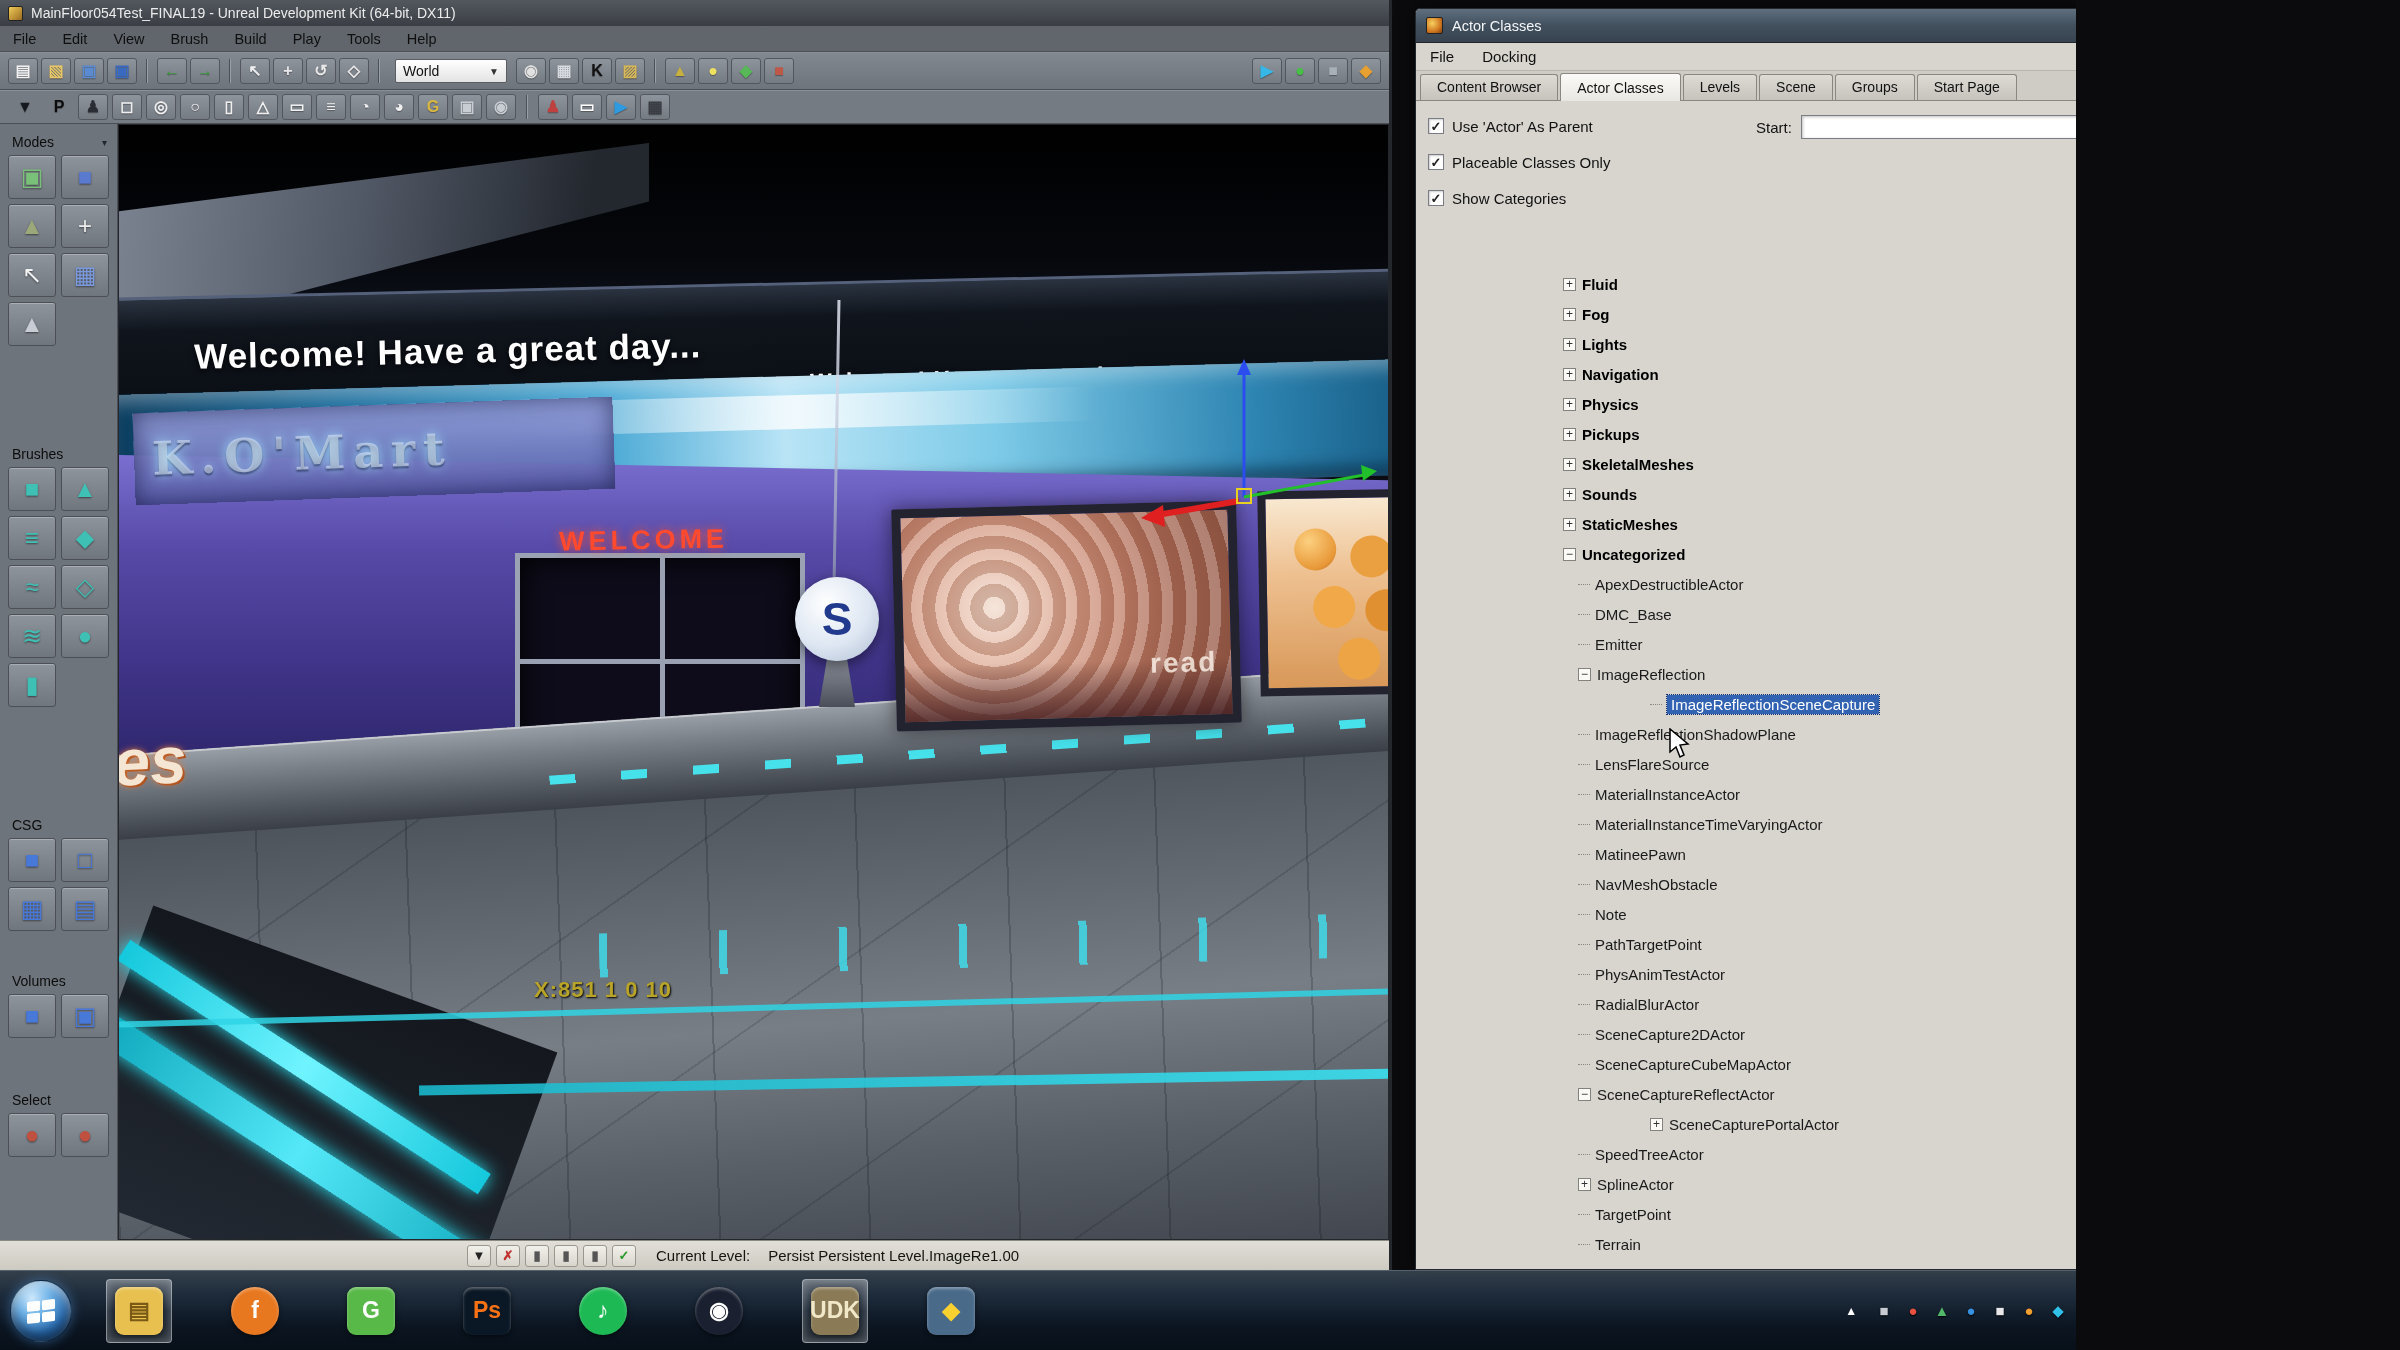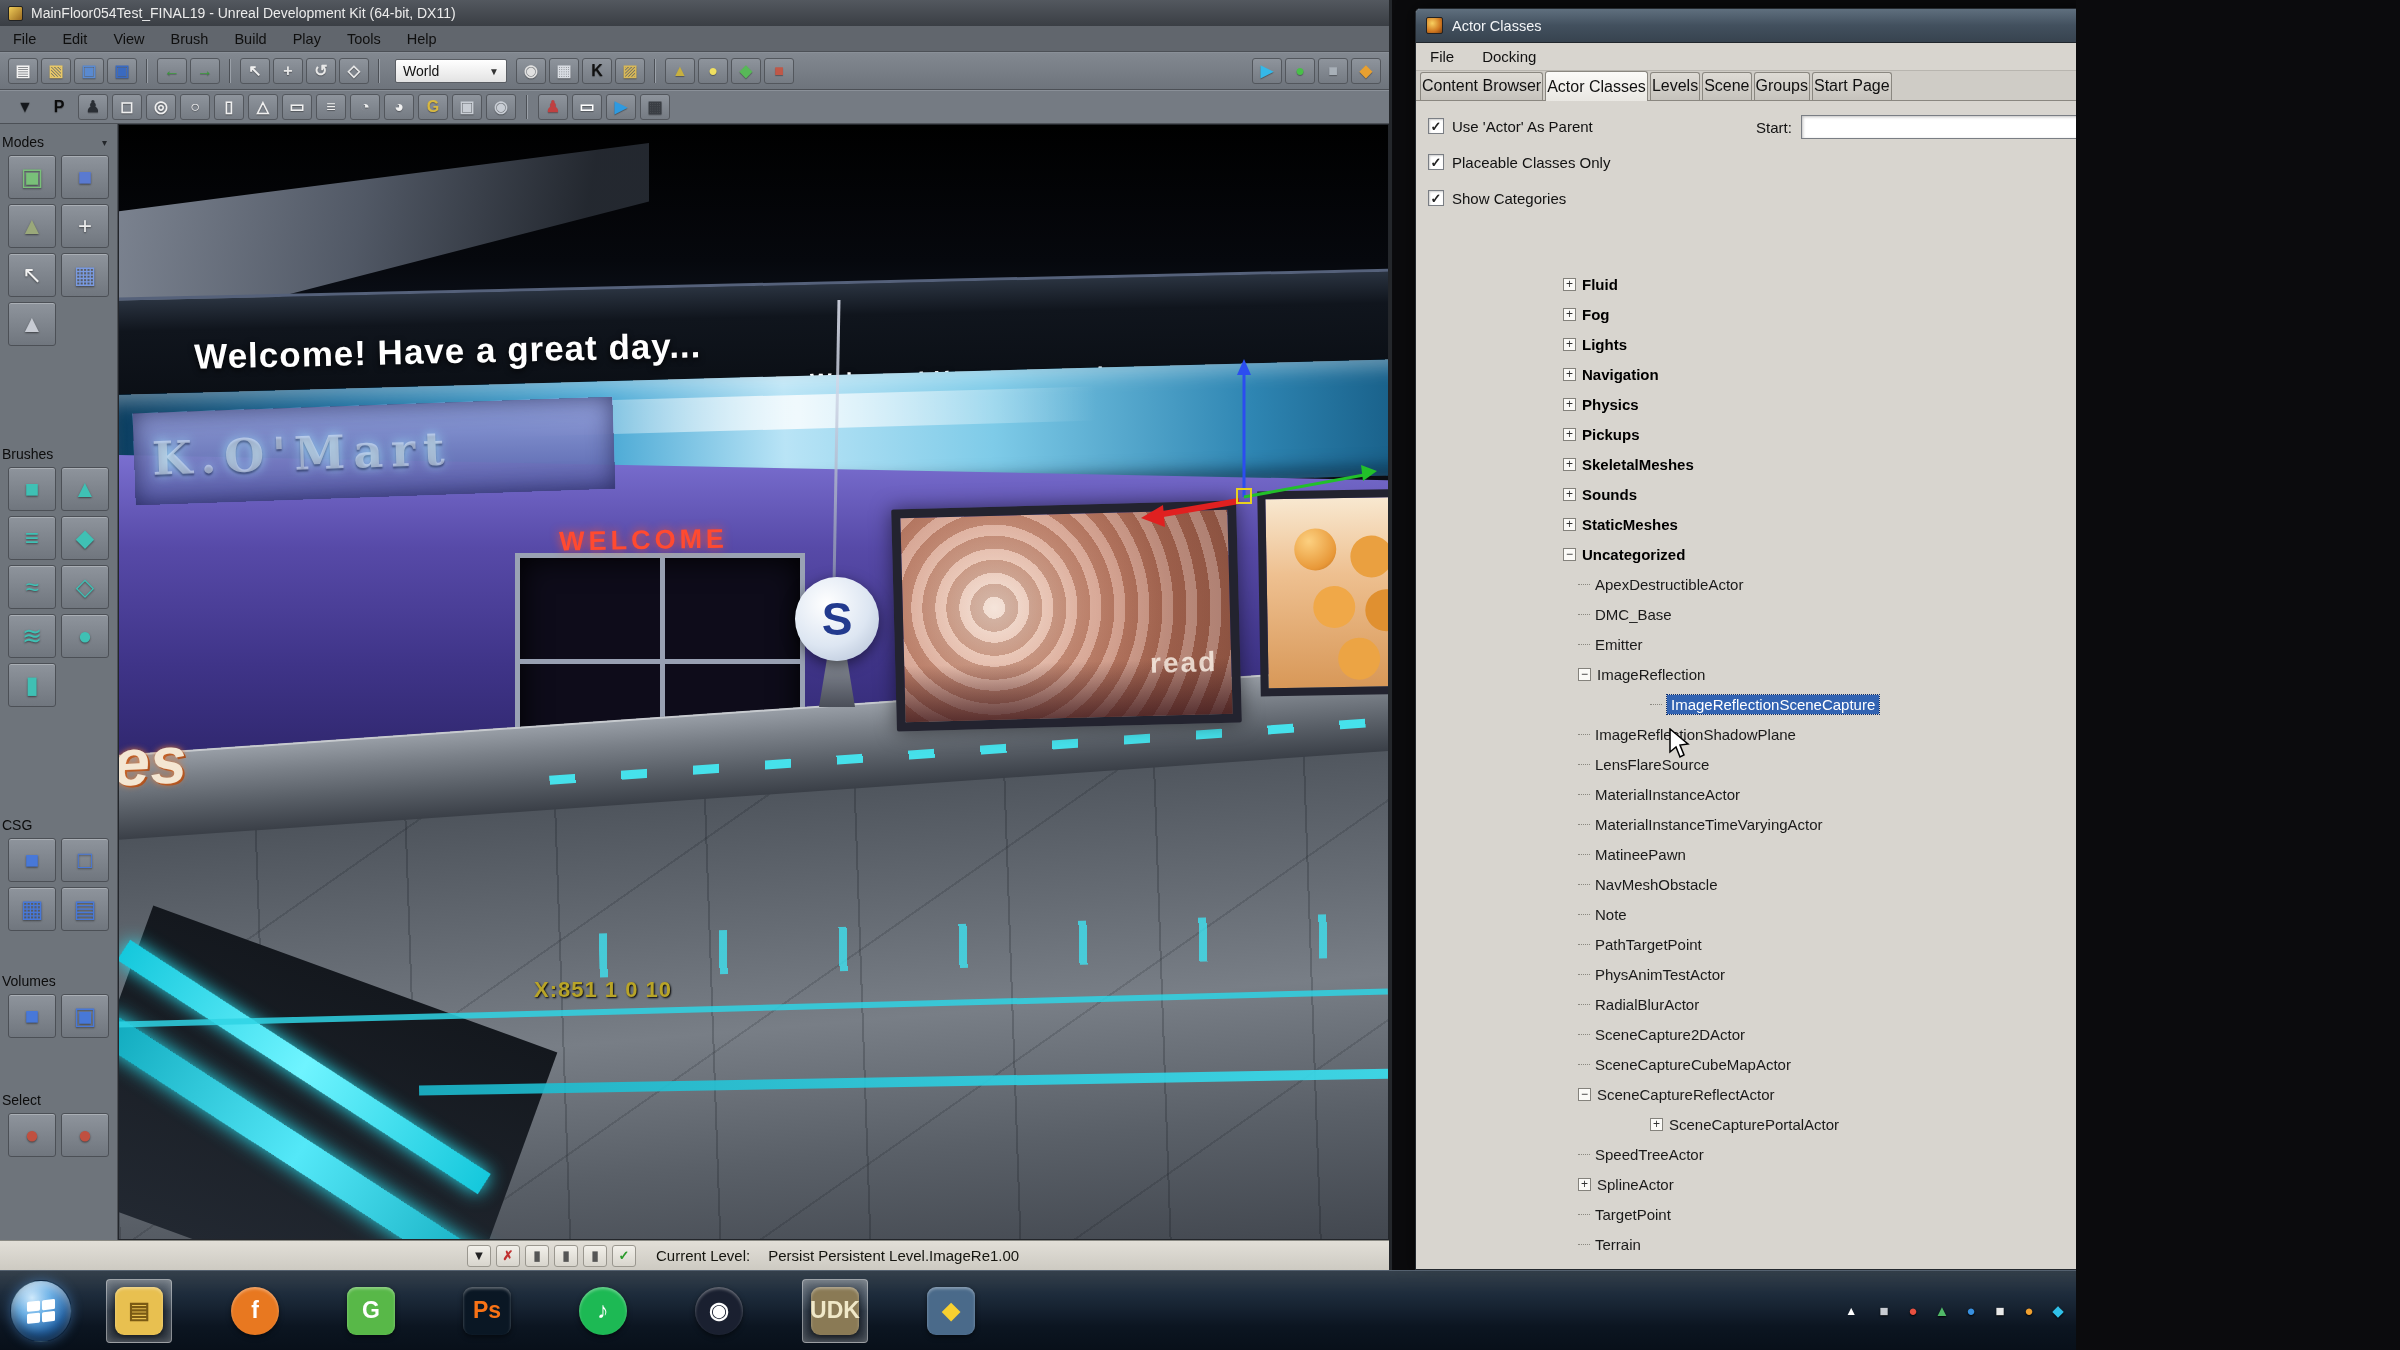--- a/index.html
+++ b/index.html
@@ -23,21 +23,21 @@
   .tb-sep { width:2px; height:24px; background:#4c5056; border-right:1px solid #9aa0a8; margin:0 6px; flex:none; }
   .tb-gap { flex:1; }
   .tb-combo { display:flex; align-items:center; justify-content:space-between; width:112px; height:24px; margin:0 6px;
     background:linear-gradient(#ffffff,#e3e3e3); border:1px solid #5a5e64; border-radius:2px; padding:0 7px; font-size:14px; color:#111; flex:none; }
   .tb-combo-caret { font-size:10px; color:#333; }
 
   .main-body { display:flex; height:1116px; }
 
   
   #sidebar { width:118px; background:#6e747b; border-right:1px solid #4c5056; padding-top:8px; font-size:14px; color:#0c0c0c; overflow:hidden; }
-  .sb-label { display:flex; justify-content:space-between; align-items:center; padding:2px 10px 5px 2px;gap:40px; }
+  .sb-label { display:flex; justify-content:space-between; align-items:center; padding:2px 10px 5px 12px;gap:40px; }
   .sb-caret { font-size:10px; color:#23262a; }
   .sb-grid { display:grid; grid-template-columns:48px 48px; gap:5px; justify-content:center; }
   .sb-btn { width:48px; height:44px; display:flex; align-items:center; justify-content:center;
     background:linear-gradient(#8e949c,#70767e); border:1px solid #4c5056; border-radius:3px;
     box-shadow:inset 0 1px 0 rgba(255,255,255,.25); }
   .sb-glyph { font-size:24px; line-height:1; text-shadow:0 1px 2px rgba(0,0,0,.5); }
   #sidebar .sb-section:nth-of-type(1){ margin-bottom:98px; }
   #sidebar .sb-section:nth-of-type(2){ margin-bottom:108px; }
   #sidebar .sb-section:nth-of-type(3){ margin-bottom:40px; }
   #sidebar .sb-section:nth-of-type(4){ margin-bottom:52px; }
@@ -135,21 +135,21 @@
   #actor-window { position:absolute; left:1415px; top:8px; width:985px; height:1262px;
     background:#d8d5cf; border:1px solid #23282e; border-radius:5px 5px 0 0;
     box-shadow:0 0 18px rgba(0,0,0,.65); overflow:hidden; font-size:15px; color:#111; }
   .aw-titlebar { height:34px; display:flex; align-items:center; gap:9px; padding:0 10px; color:#f4f6f8; font-size:14.5px;
     background:linear-gradient(#5f6f7e,#42505e 50%,#37434f); border-bottom:1px solid #20262c; }
   .aw-title-icon { width:17px; height:17px; border-radius:2px; flex:none;
     background:radial-gradient(circle at 35% 35%, #f8d060, #d07820 60%, #804010); border:1px solid #222; }
   .aw-menubar { height:28px; display:flex; align-items:center; background:#d8d5cf; border-bottom:1px solid #b8b5af; }
   .aw-menu-item { padding:0 14px; }
   #aw-tabs { height:30px; display:flex; align-items:flex-end; gap:2px; padding:0 4px; background:#cfccc6; border-bottom:1px solid #8a8780; }
-  .aw-tab { padding:4px 1px 5px; font-size:16px; border:1px solid #8a8780; border-bottom:none; border-radius:3px 3px 0 0;
+  .aw-tab { padding:4px 16px 5px; font-size:14px; border:1px solid #8a8780; border-bottom:none; border-radius:3px 3px 0 0;
     background:linear-gradient(#dedbd5,#c6c3bd); }
   .aw-tab.active { background:linear-gradient(#fbfaf8,#e9e7e2); position:relative; top:1px; padding-top:6px; }
   .aw-body { position:relative; padding:12px 0 0 12px; height:1170px; overflow:hidden; }
   .aw-opt { display:flex; align-items:center; gap:8px; height:26px; margin-bottom:10px; }
   .aw-checkbox { width:16px; height:16px; background:#fff; border:1px solid #7a7e84; flex:none;
     display:flex; align-items:center; justify-content:center; font-size:13px; font-weight:bold; color:#222;
     box-shadow:inset 1px 1px 2px rgba(0,0,0,.2); }
   .aw-search { position:absolute; left:340px; top:14px; display:flex; align-items:center; gap:9px; }
   .aw-search-input { width:385px; height:24px; background:#fff; border:1px solid #7a7e84; font-size:14px; padding:0 5px;
     box-shadow:inset 1px 1px 3px rgba(0,0,0,.25); font-family:"Liberation Sans", sans-serif; }

